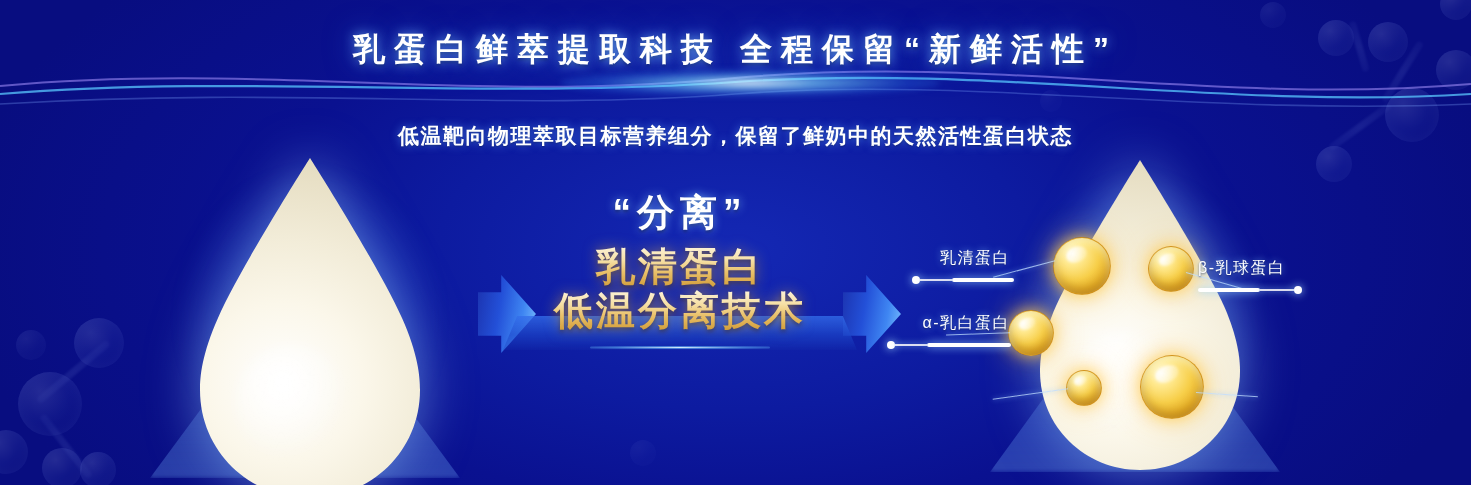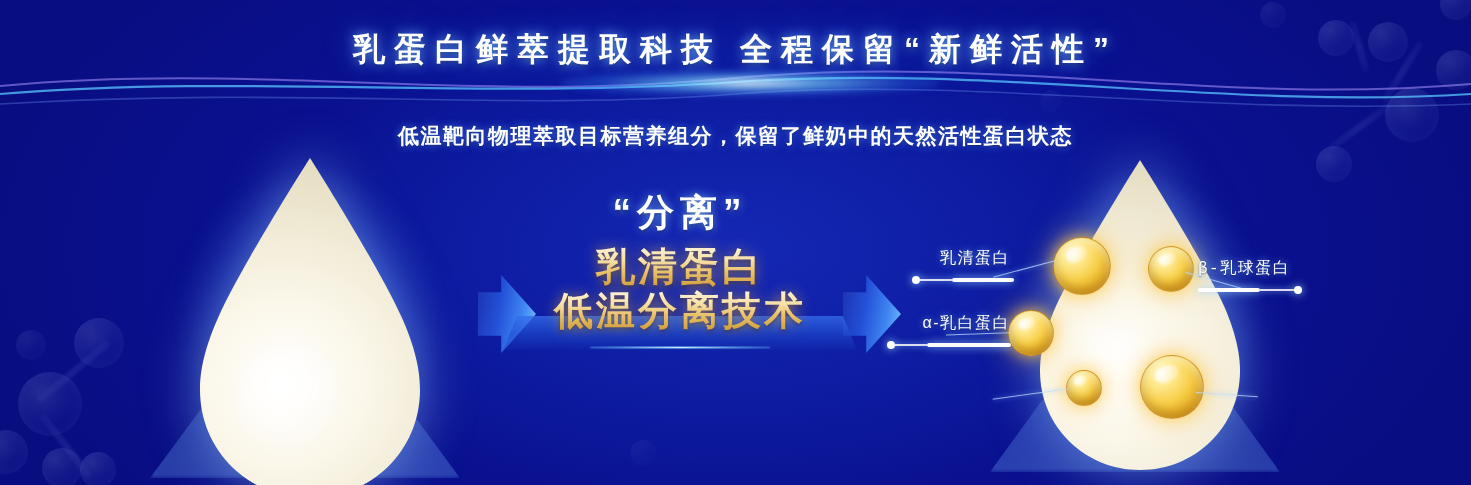--- a/index.html
+++ b/index.html
@@ -264,21 +264,21 @@
     box-shadow: 0 0 9px rgba(160,215,255,1);
   }
   .leader {
     position: absolute;
     height: 1.2px;
     background: rgba(190,220,255,.8);
     transform-origin: 0 50%;
     box-shadow: 0 0 5px rgba(130,190,255,.7);
   }
   .callout.lbl-left  { text-align: right; }
-  .callout.lbl-right { text-align: left; font-family: Liberation Mono, monospace; }
+  .callout.lbl-right { text-align: left; }
 </style>
 </head>
 <body>
 
 <div id="banner">
 
   <div class="mol-layer">
 
     <div class="mol-bond" style="left:38px; top:398px; width:92px; transform:rotate(-40deg);"></div>
     <div class="mol-bond" style="left:42px; top:412px; width:78px; transform:rotate(52deg);"></div>

